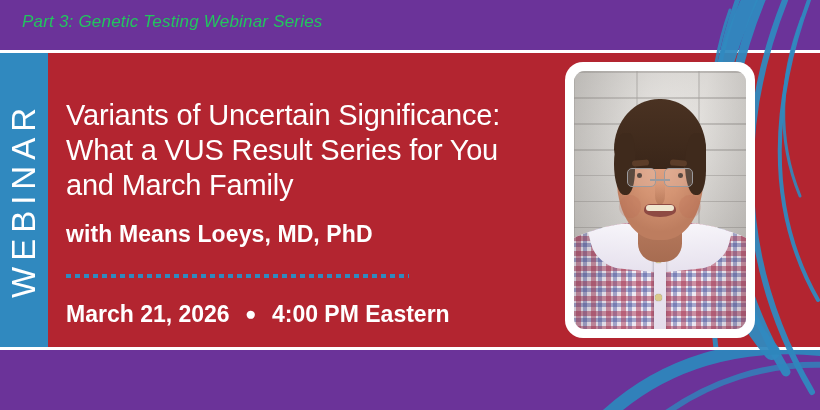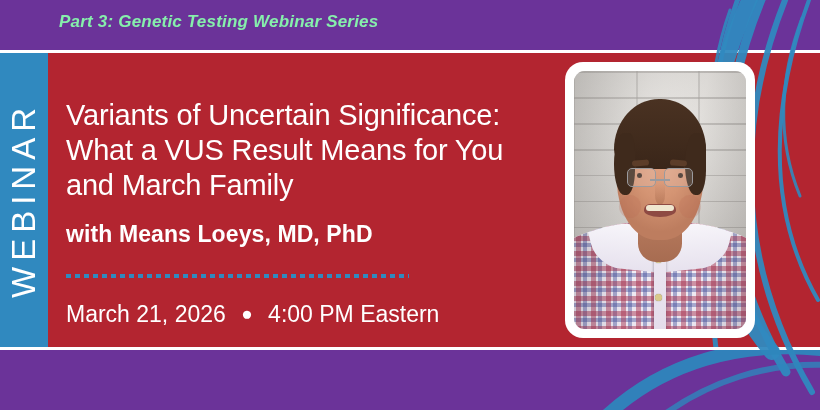--- a/index.html
+++ b/index.html
@@ -54,27 +54,26 @@
 
   
   .swoosh{
     position:absolute;left:0;top:0;width:820px;height:410px;
     pointer-events:none;
   }
 
   
   .eyebrow{
     position:absolute;left:22px;top:12px;
-    color:#86efac;
+    color:#22c55e;
     font-size:17px;
     font-style:italic;
-    font-weight:700;
+    font-weight:400;
     letter-spacing:.2px;
     white-space:nowrap;
-    margin-left:37px;
   }
 
   
   .content{
     position:absolute;left:66px;top:53px;
     width:480px;height:371px;
   }
   .title{
     position:absolute;left:0;top:45px;
     width:480px;
@@ -97,21 +96,21 @@
     position:absolute;left:0;top:221px;
     width:343px;height:4px;
     background-image:linear-gradient(to right,#3089BF 0 5px,transparent 5px 9px);
     background-size:9px 4px;
     background-repeat:repeat-x;
   }
   .datetime{
     position:absolute;left:0;top:248px;
     color:#ffffff;
     font-size:23px;
-    font-weight:400;
+    font-weight:700;
     white-space:nowrap;
   }
   .dt-sep{
     display:inline-block;
     margin:0 9px;
     font-size:19px;
     vertical-align:2px;
   }
 
   
@@ -349,21 +348,21 @@
       <path d="M716,300 C714,322 714,336 716,348" stroke-width="5" opacity=".95"></path>
     </g>
   </svg>
 
   <div class="eyebrow">Part 3: Genetic Testing Webinar Series</div>
 
   <div class="content">
 
     <div class="title">
       <span class="title-line">Variants of Uncertain Significance:</span>
-      <span class="title-line">What a VUS Result Means for You</span>
+      <span class="title-line">What a VUS Result Series for You</span>
       <span class="title-line">and March Family</span>
     </div>
 
     <div class="speaker">with Means Loeys, MD, PhD</div>
 
     <div class="divider"></div>
 
     <div class="datetime">
       <span>March 21, 2026</span>
       <span class="dt-sep">●</span>

